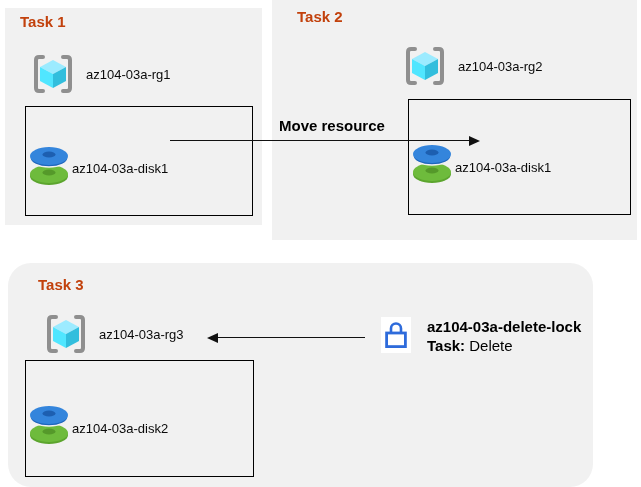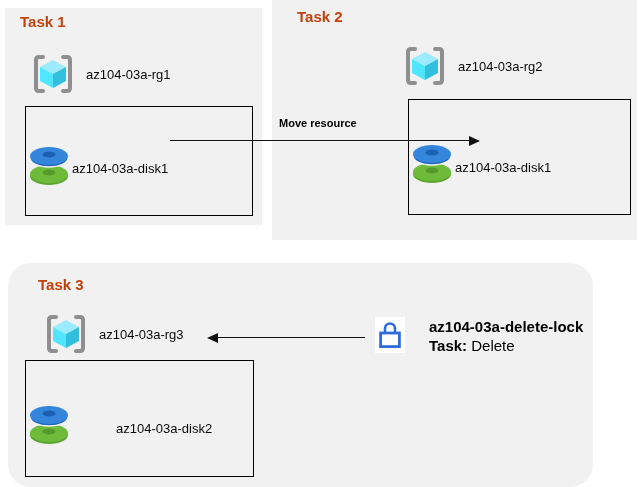--- a/index.html
+++ b/index.html
@@ -25,22 +25,22 @@
   .arrow-head-right{
     position:absolute;width:0;height:0;
     border-top:5px solid transparent;border-bottom:5px solid transparent;
     border-left:11px solid #111;
   }
   .arrow-head-left{
     position:absolute;width:0;height:0;
     border-top:5px solid transparent;border-bottom:5px solid transparent;
     border-right:11px solid #111;
   }
-  .move-label{position:absolute;font-size:11px;font-weight:bold;white-space:nowrap;}
-  .lock-group{position:absolute;display:flex;align-items:flex-start;gap:24px;}
+  .move-label{position:absolute;font-size:15px;font-weight:bold;white-space:nowrap;}
+  .lock-group{position:absolute;display:flex;align-items:flex-start;gap:16px;margin-left:6px;}
   .lock-badge{
     width:30px;height:36px;background:#fff;display:flex;align-items:center;justify-content:center;
     flex:0 0 auto;
   }
   .lock-text{display:flex;flex-direction:column;line-height:19px;}
   .lock-name{font-size:15px;font-weight:bold;white-space:nowrap;}
   .lock-type{font-size:15px;white-space:nowrap;}
   .lock-type .t-label{font-weight:bold;}
   .icon-svg{display:block;}
 </style>
@@ -124,21 +124,21 @@
           <path d="M12 4 H8 Q5 4 5 7 V35 Q5 38 8 38 H12" fill="none" stroke="#8F8F8F" stroke-width="4" stroke-linecap="round"></path>
           <path d="M32 4 H36 Q39 4 39 7 V35 Q39 38 36 38 H32" fill="none" stroke="#8F8F8F" stroke-width="4" stroke-linecap="round"></path>
           <polygon points="22,7 35,14 22,21 9,14" fill="#9CEBFF"></polygon>
           <polygon points="9,14 22,21 22,35 9,28" fill="#50E6FF"></polygon>
           <polygon points="22,21 35,14 35,28 22,35" fill="#32BEDD"></polygon>
         </svg>
       </span>
       <span class="rg-label">az104-03a-rg3</span>
     </div>
 
-    <div class="resource-box" style="left:17px;top:97px;width:227px;height:102px;padding-top:13px;gap:44px;">
+    <div class="resource-box" style="left:17px;top:97px;width:227px;height:102px;padding-top:13px;">
       <span>
         <svg class="icon-svg" width="46" height="42" viewBox="0 0 46 42">
           <ellipse cx="23" cy="31" rx="19" ry="9" fill="#5CA52E"></ellipse>
           <ellipse cx="23" cy="29" rx="19" ry="9" fill="#6EBB3C"></ellipse>
           <ellipse cx="23" cy="27.5" rx="6.5" ry="3" fill="#55992A"></ellipse>
           <ellipse cx="23" cy="13" rx="19" ry="9" fill="#1E66BC" stroke="#F1F1F1" stroke-width="1.4"></ellipse>
           <ellipse cx="23" cy="11" rx="19" ry="9" fill="#3485DC"></ellipse>
           <ellipse cx="23" cy="9.5" rx="6.5" ry="3" fill="#1D5FB0"></ellipse>
         </svg>
       </span>

